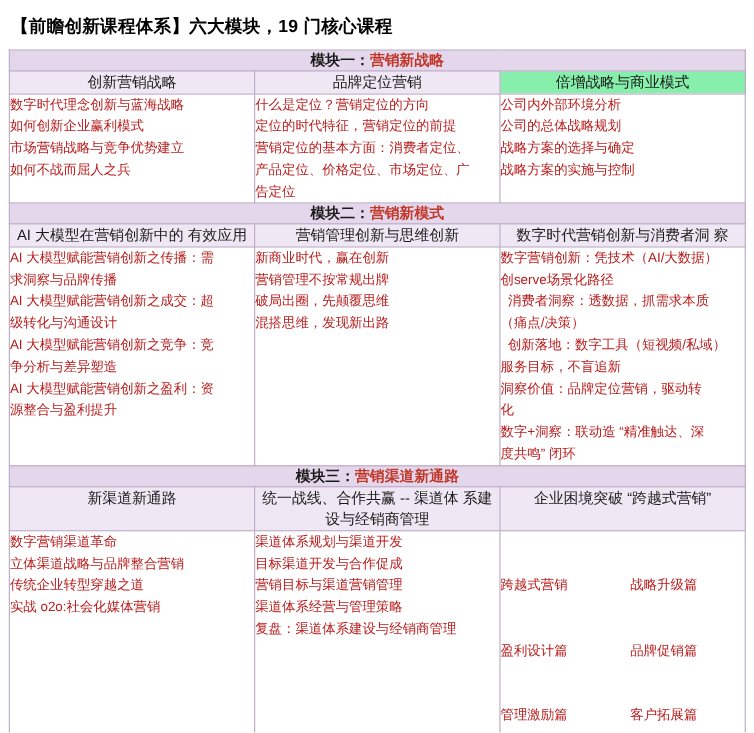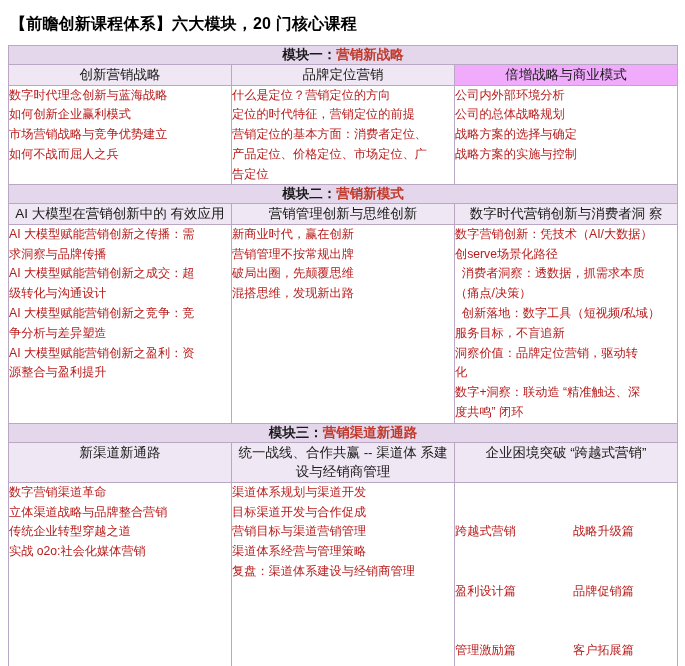--- a/index.html
+++ b/index.html
@@ -52,21 +52,21 @@
   .col-head {
     background: #efe7f3;
     text-align: center;
     font-weight: normal;
     font-size: 13.5px;
     color: #1a1a1a;
     padding: 9px 6px;
     line-height: 1.45;
   }
   .col-head.plain {
-    background: #f0abfc;
+    background: #86efac;
     font-weight: normal;
   }
   .cell-body {
     background: #ffffff;
     font-size: 12.2px;
     color: #b91c1c;
     padding: 8px 7px 10px 7px;
     line-height: 1.62;
   }
   .cell-body div {
@@ -78,21 +78,21 @@
   }
   .two-col-inner .c {
     flex: 1 1 50%;
   }
 </style>
 </head>
 <body>
 
 <div class="page">
 
-  <div class="doc-title">【前瞻创新课程体系】六大模块，20 门核心课程</div>
+  <div class="doc-title">【前瞻创新课程体系】六大模块，19 门核心课程</div>
 
   <table class="matrix">
     <colgroup>
       <col style="width:223px">
       <col style="width:223px">
       <col style="width:223px">
     </colgroup>
     <tbody>
 
       <tr>

